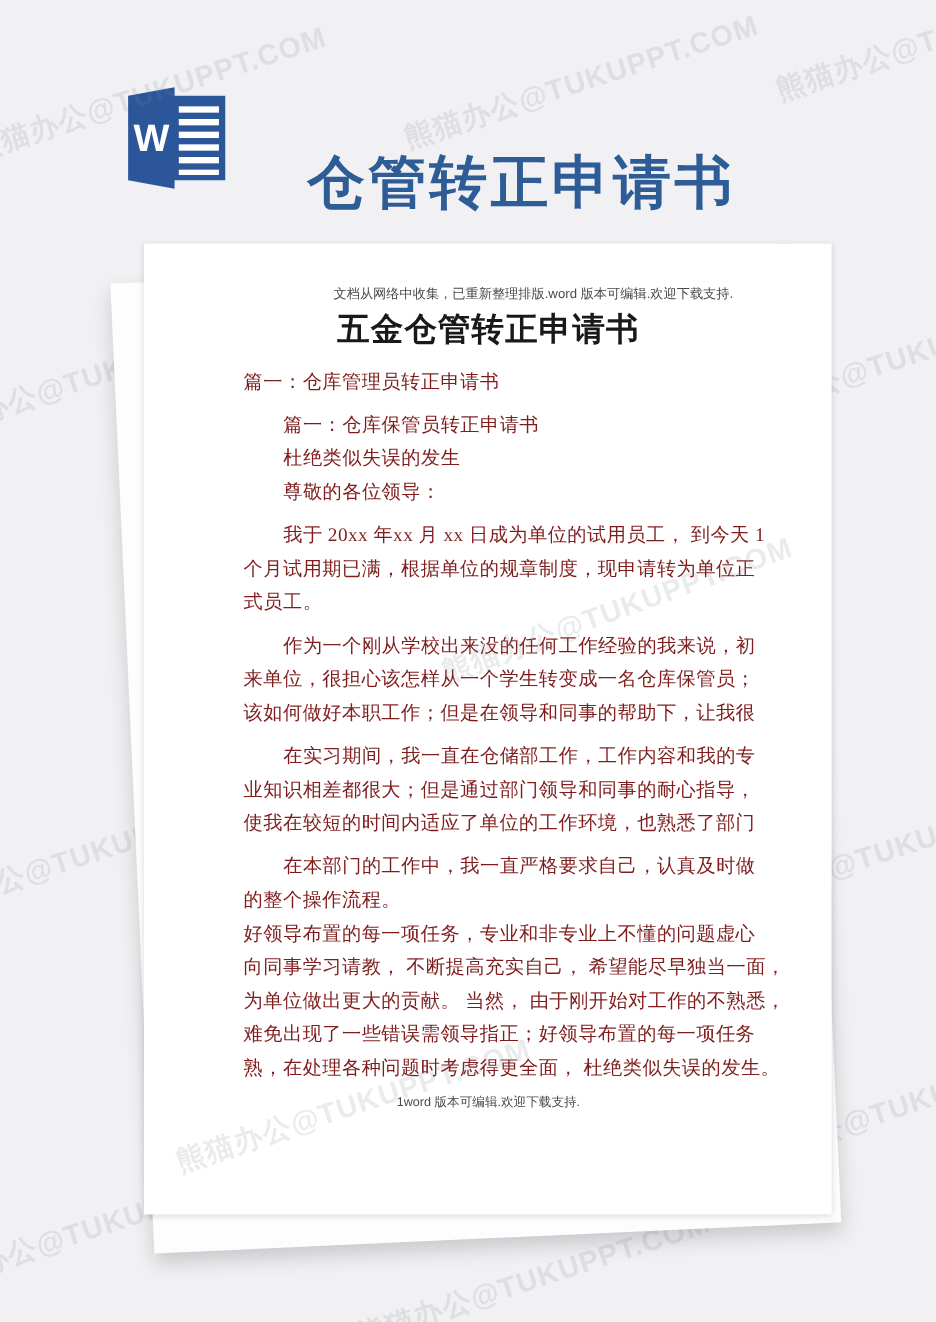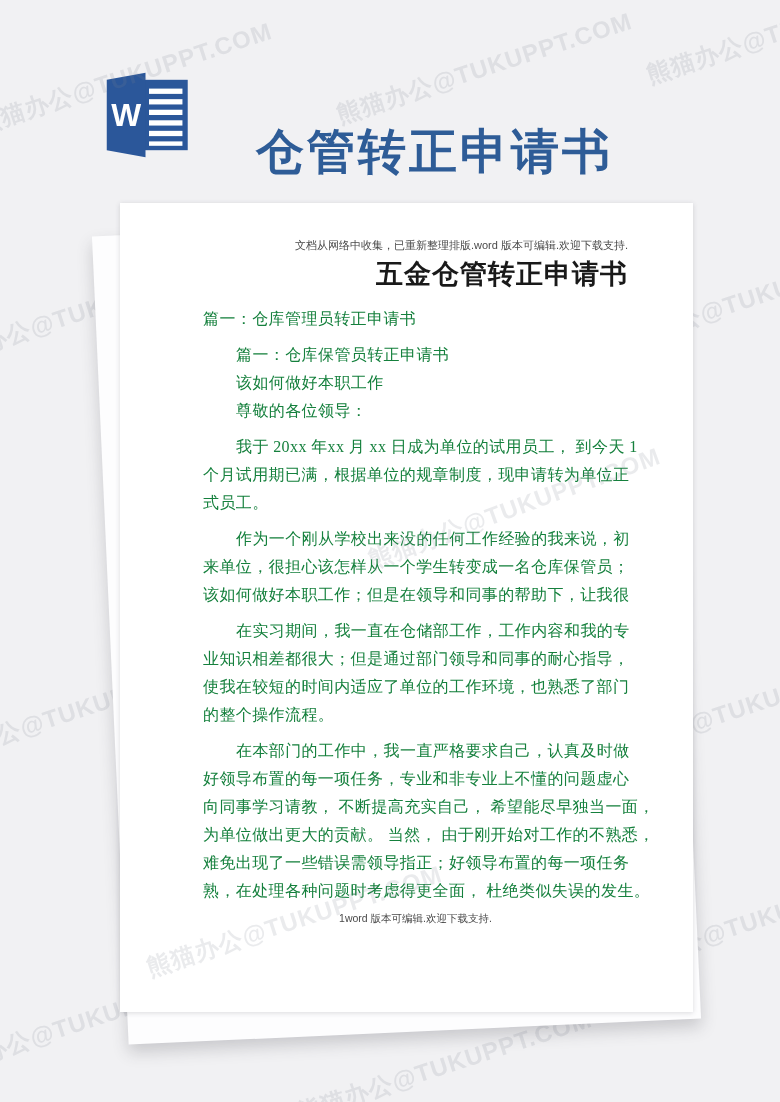--- a/index.html
+++ b/index.html
@@ -30,36 +30,36 @@
     transform:translate(-10px,20px) rotate(-2.6deg);
     box-shadow:0 8px 16px rgba(60,60,70,0.22);
     z-index:2;
   }
   .sheet-main {
     position:absolute; left:120px; top:203px;
     width:573px; height:809px;
     background:#ffffff;
     box-shadow:0 1px 5px rgba(60,60,70,0.18);
     z-index:3;
-    padding:36px 65px 0 83px;
+    padding:36px 82px 0 83px;
   }
   .doc-disclaimer {
     font-family:"Liberation Sans","DejaVu Sans",sans-serif;
     font-size:11px; line-height:13px; color:#4a4a4a;
     text-align:right; white-space:nowrap;
   }
   .doc-title {
     margin-top:5px;
     font-size:27px; font-weight:bold; line-height:34px;
-    text-align:right; color:#191919;
+    text-align:center; color:#191919;
     letter-spacing:1px; white-space:nowrap;
   }
   .doc-body { margin-top:14px; }
   .doc-line {
-    font-size:16px; line-height:28px; color:#15803d;
+    font-size:16px; line-height:28px; color:#7f1d1d;
     white-space:nowrap; letter-spacing:0.4px;
   }
   .doc-line.indent { padding-left:33px; }
   .doc-line.gap { margin-top:8px; }
   .doc-footer {
     margin-top:7px;
     font-family:"Liberation Sans","DejaVu Sans",sans-serif;
     font-size:10.5px; color:#4a4a4a; text-align:center;
   }
   
@@ -93,33 +93,33 @@
 <div class="hdr-title" style="color: rgb(46, 92, 151); margin-top: 44px;">仓管转正申请书</div>
 
 <div class="sheet-back"></div>
 
 <div class="sheet-main">
   <div class="doc-disclaimer">文档从网络中收集，已重新整理排版.word 版本可编辑.欢迎下载支持.</div>
   <div class="doc-title">五金仓管转正申请书</div>
   <div class="doc-body">
       <div class="doc-line">篇一：仓库管理员转正申请书</div>
       <div class="doc-line indent gap">篇一：仓库保管员转正申请书</div>
-      <div class="doc-line indent">该如何做好本职工作</div>
+      <div class="doc-line indent">杜绝类似失误的发生</div>
       <div class="doc-line indent">尊敬的各位领导：</div>
       <div class="doc-line indent gap">我于 20xx 年xx 月 xx 日成为单位的试用员工， 到今天 1</div>
       <div class="doc-line">个月试用期已满，根据单位的规章制度，现申请转为单位正</div>
       <div class="doc-line">式员工。</div>
       <div class="doc-line indent gap">作为一个刚从学校出来没的任何工作经验的我来说，初</div>
       <div class="doc-line">来单位，很担心该怎样从一个学生转变成一名仓库保管员；</div>
       <div class="doc-line">该如何做好本职工作；但是在领导和同事的帮助下，让我很</div>
       <div class="doc-line indent gap">在实习期间，我一直在仓储部工作，工作内容和我的专</div>
       <div class="doc-line">业知识相差都很大；但是通过部门领导和同事的耐心指导，</div>
       <div class="doc-line">使我在较短的时间内适应了单位的工作环境，也熟悉了部门</div>
+      <div class="doc-line indent gap">在本部门的工作中，我一直严格要求自己，认真及时做</div>
       <div class="doc-line">的整个操作流程。</div>
-      <div class="doc-line indent gap">在本部门的工作中，我一直严格要求自己，认真及时做</div>
       <div class="doc-line">好领导布置的每一项任务，专业和非专业上不懂的问题虚心</div>
       <div class="doc-line">向同事学习请教， 不断提高充实自己， 希望能尽早独当一面，</div>
       <div class="doc-line">为单位做出更大的贡献。 当然， 由于刚开始对工作的不熟悉，</div>
       <div class="doc-line">难免出现了一些错误需领导指正；好领导布置的每一项任务</div>
       <div class="doc-line">熟，在处理各种问题时考虑得更全面， 杜绝类似失误的发生。</div>
     </div>
   <div class="doc-footer">1word 版本可编辑.欢迎下载支持.</div>
 </div>
 
 <span class="wm under" style="left: -30px; top: 62px; transform: rotate(-18deg);">熊猫办公@TUKUPPT.COM</span>

